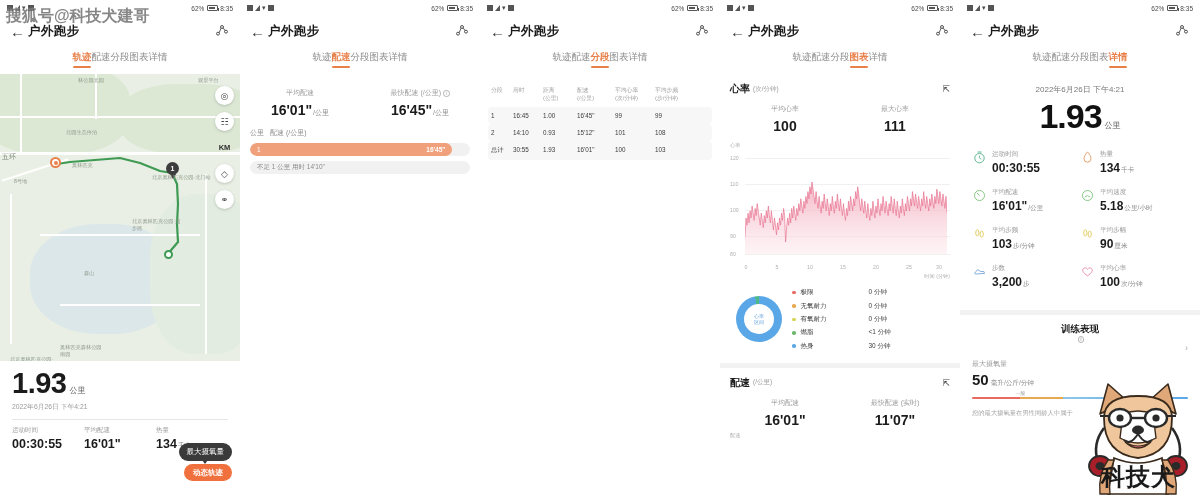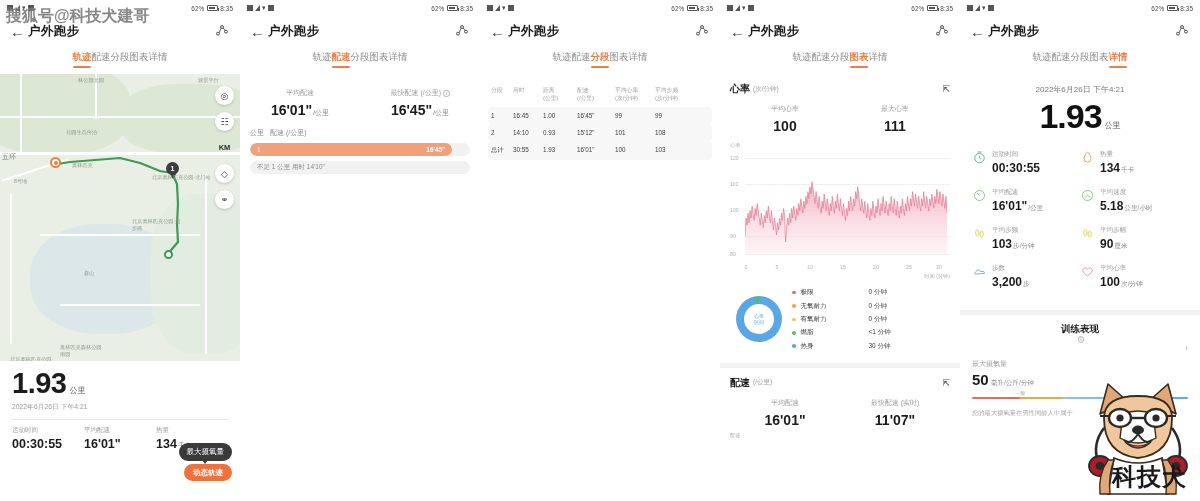--- a/index.html
+++ b/index.html
@@ -165,21 +165,21 @@
   .tp-bar .mk { position: absolute; top: -7px; left: 20%; font-size: 5px; color: #9a9a9a; }
   .tp-note { font-size: 6.3px; color: #a5a5a5; margin-top: 9px; line-height: 1.5; }
   .chev { margin-left: auto; color: #c0c0c0; font-size: 9px; }
 
   
   .watermark { position: absolute; left: 6px; top: 6px; font-size: 16px; font-weight: bold;
                color: rgba(60,60,60,.62); letter-spacing: 0px; white-space: nowrap;
                text-shadow: 0 0 2px rgba(255,255,255,.8); z-index: 30; }
   
   .mascot { position: absolute; right: 2px; bottom: 0px; width: 120px; height: 135px; z-index: 25; }
-  .mascot-text { position: absolute; right: 13px; bottom: 8px; font-size: 24px; font-weight: bold;
+  .mascot-text { position: absolute; right: 24px; bottom: 8px; font-size: 24px; font-weight: bold;
                  color: #191919; letter-spacing: 1px; z-index: 26; }
 </style>
 </head>
 <body>
 
 <div class="sheet">
 
   <div class="panel">
     <div class="watermark">搜狐号@科技犬建哥</div>
 

